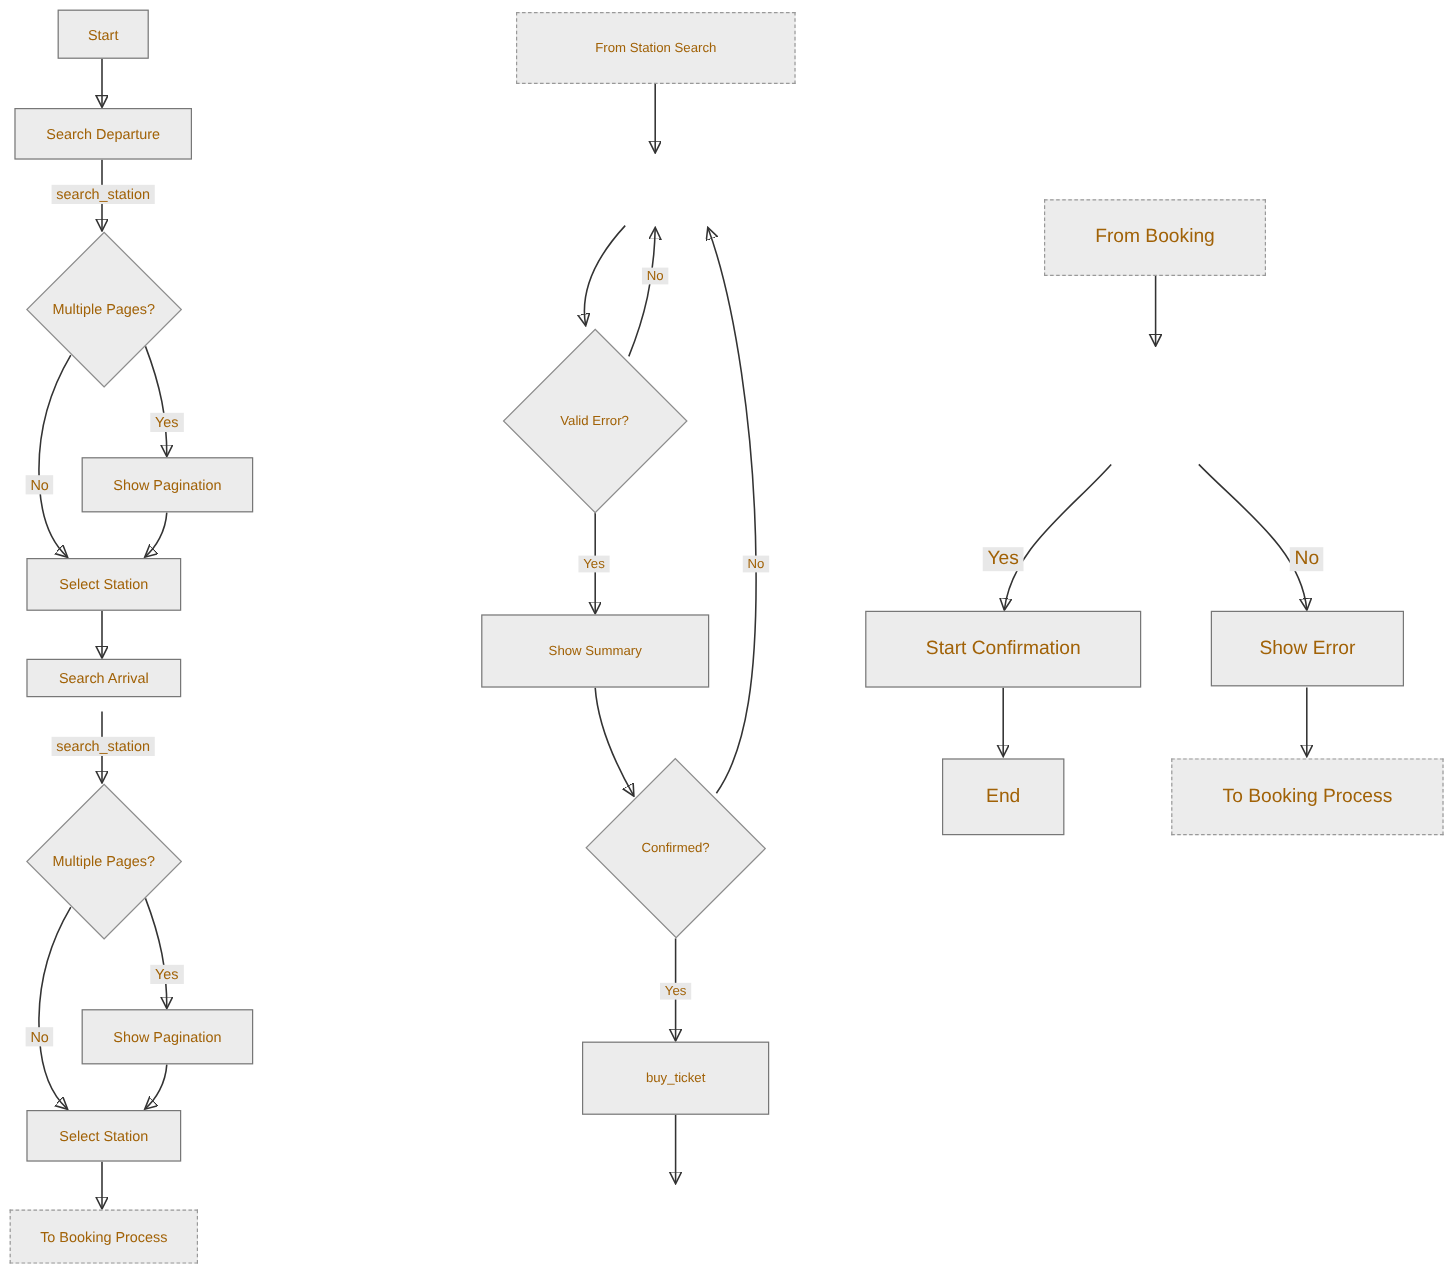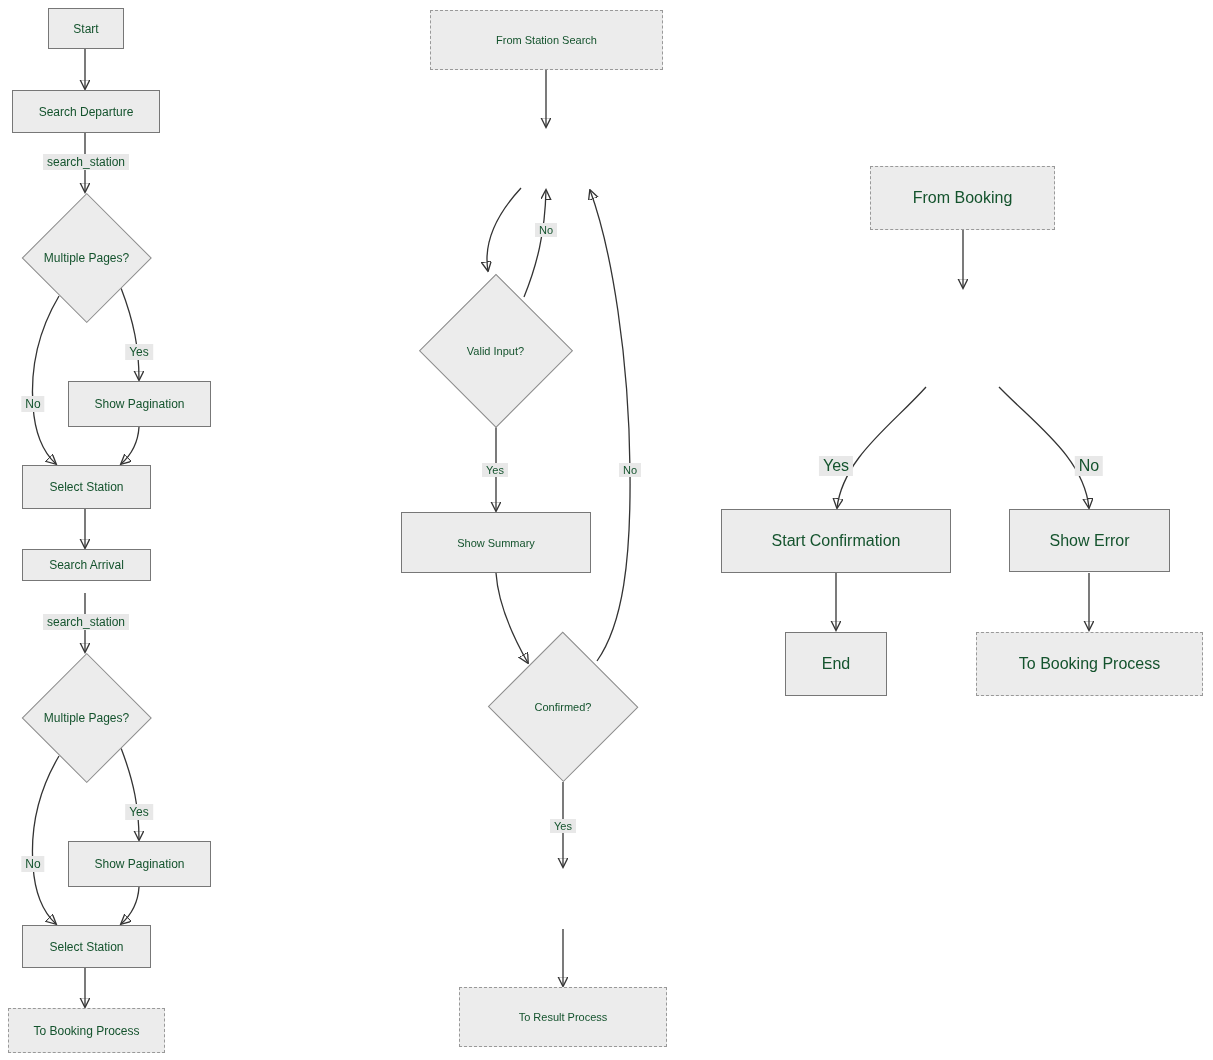--- a/index.html
+++ b/index.html
@@ -1,21 +1,21 @@
 <!DOCTYPE html>
 <html><head>
 <meta charset="utf-8">
 <style>
   html,body{margin:0;padding:0;background:#ffffff;}
   .canvas{
     position:relative;
     width:1213px;height:1060px;
     background:#ffffff;
     font-family:"Liberation Sans","DejaVu Sans",sans-serif;
-    color:#14532d;
+    color:#a16207;
     overflow:hidden;
   }
   svg.edges{position:absolute;left:0;top:0;width:1213px;height:1060px;}
   svg.edges path{fill:none;stroke:#333333;stroke-width:1.3px;}
   .node{
     position:absolute;
     display:flex;align-items:center;justify-content:center;
     text-align:center;
     box-sizing:border-box;
     z-index:2;
@@ -122,31 +122,31 @@
   </div>
   <div class="node dashed fs-s" style="left:8px;top:1008px;width:157px;height:45px">
     <span>To Booking Process</span>
   </div>
 
   <div class="node dashed fs-m" style="left:430px;top:10px;width:233px;height:60px">
     <span>From Station Search</span>
   </div>
   <div class="node diamond fs-m" style="left:418px;top:273px;width:155px;height:155px">
     <div class="dsq"></div>
-    <span class="dlabel">Valid Input?</span>
+    <span class="dlabel">Valid Error?</span>
   </div>
   <div class="node rect fs-m" style="left:401px;top:512px;width:190px;height:61px">
     <span>Show Summary</span>
   </div>
   <div class="node diamond fs-m" style="left:487px;top:631px;width:152px;height:151px">
     <div class="dsq"></div>
     <span class="dlabel">Confirmed?</span>
   </div>
-  <div class="node dashed fs-m" style="left:459px;top:987px;width:208px;height:60px">
-    <span>To Result Process</span>
+  <div class="node rect fs-m" style="left:485px;top:868px;width:156px;height:61px">
+    <span>buy_ticket</span>
   </div>
 
   <div class="node dashed fs-l" style="left:870px;top:166px;width:185px;height:64px">
     <span>From Booking</span>
   </div>
   <div class="node rect fs-l" style="left:721px;top:509px;width:230px;height:64px">
     <span>Start Confirmation</span>
   </div>
   <div class="node rect fs-l" style="left:1009px;top:509px;width:161px;height:63px">
     <span>Show Error</span>

